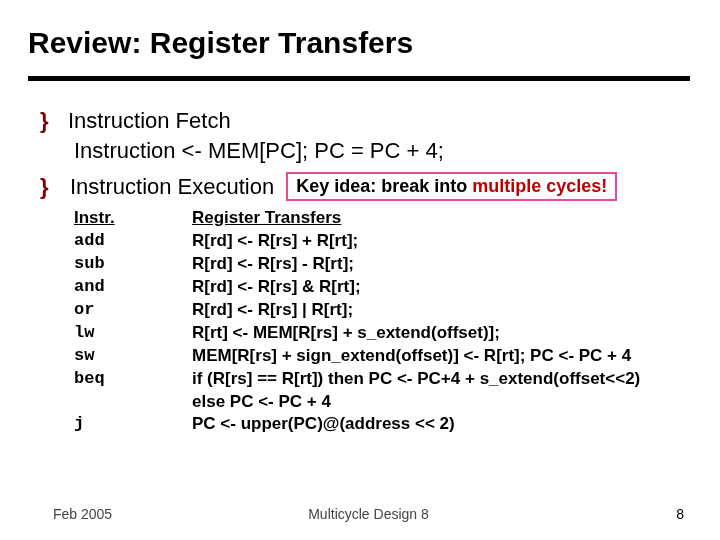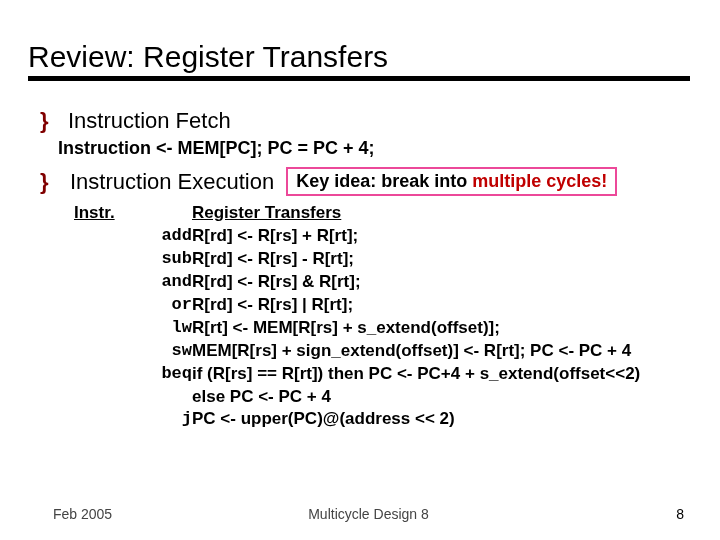--- a/index.html
+++ b/index.html
@@ -14,23 +14,23 @@
   }
   .slide {
     position: relative;
     width: 720px;
     height: 540px;
     box-sizing: border-box;
   }
   .title {
     position: absolute;
     left: 28px;
-    top: 40px;
+    top: 26px;
     font-size: 30px;
-    font-weight: normal;
+    font-weight: bold;
   }
   .rule {
     position: absolute;
     left: 28px;
     top: 76px;
     width: 662px;
     height: 5px;
     background: #000;
   }
   .content {
@@ -49,23 +49,23 @@
     font-size: 22px;
     font-weight: bold;
     color: #800000;
     width: 18px;
   }
   .bullet-text {
     font-size: 22px;
     font-weight: normal;
   }
   .sub {
-    margin-left: 18px;
-    font-size: 18px;
-    font-weight: bold;
+    margin-left: 34px;
+    font-size: 22px;
+    font-weight: normal;
     margin-bottom: 8px;
   }
   .exec-row {
     display: flex;
     align-items: center;
     gap: 12px;
     margin-top: 2px;
   }
   .callout {
     border: 2px solid #ec4899;
@@ -93,21 +93,20 @@
   }
   .tcol2 {
     flex: 1;
   }
   .thead {
     text-decoration: underline;
   }
   .mono {
     font-family: "Courier New", Courier, monospace;
     font-weight: bold;
-    text-align: right;
   }
   .footer {
     position: absolute;
     bottom: 18px;
     left: 36px;
     right: 36px;
     font-size: 14px;
     color: #444;
     display: flex;
     justify-content: space-between;

